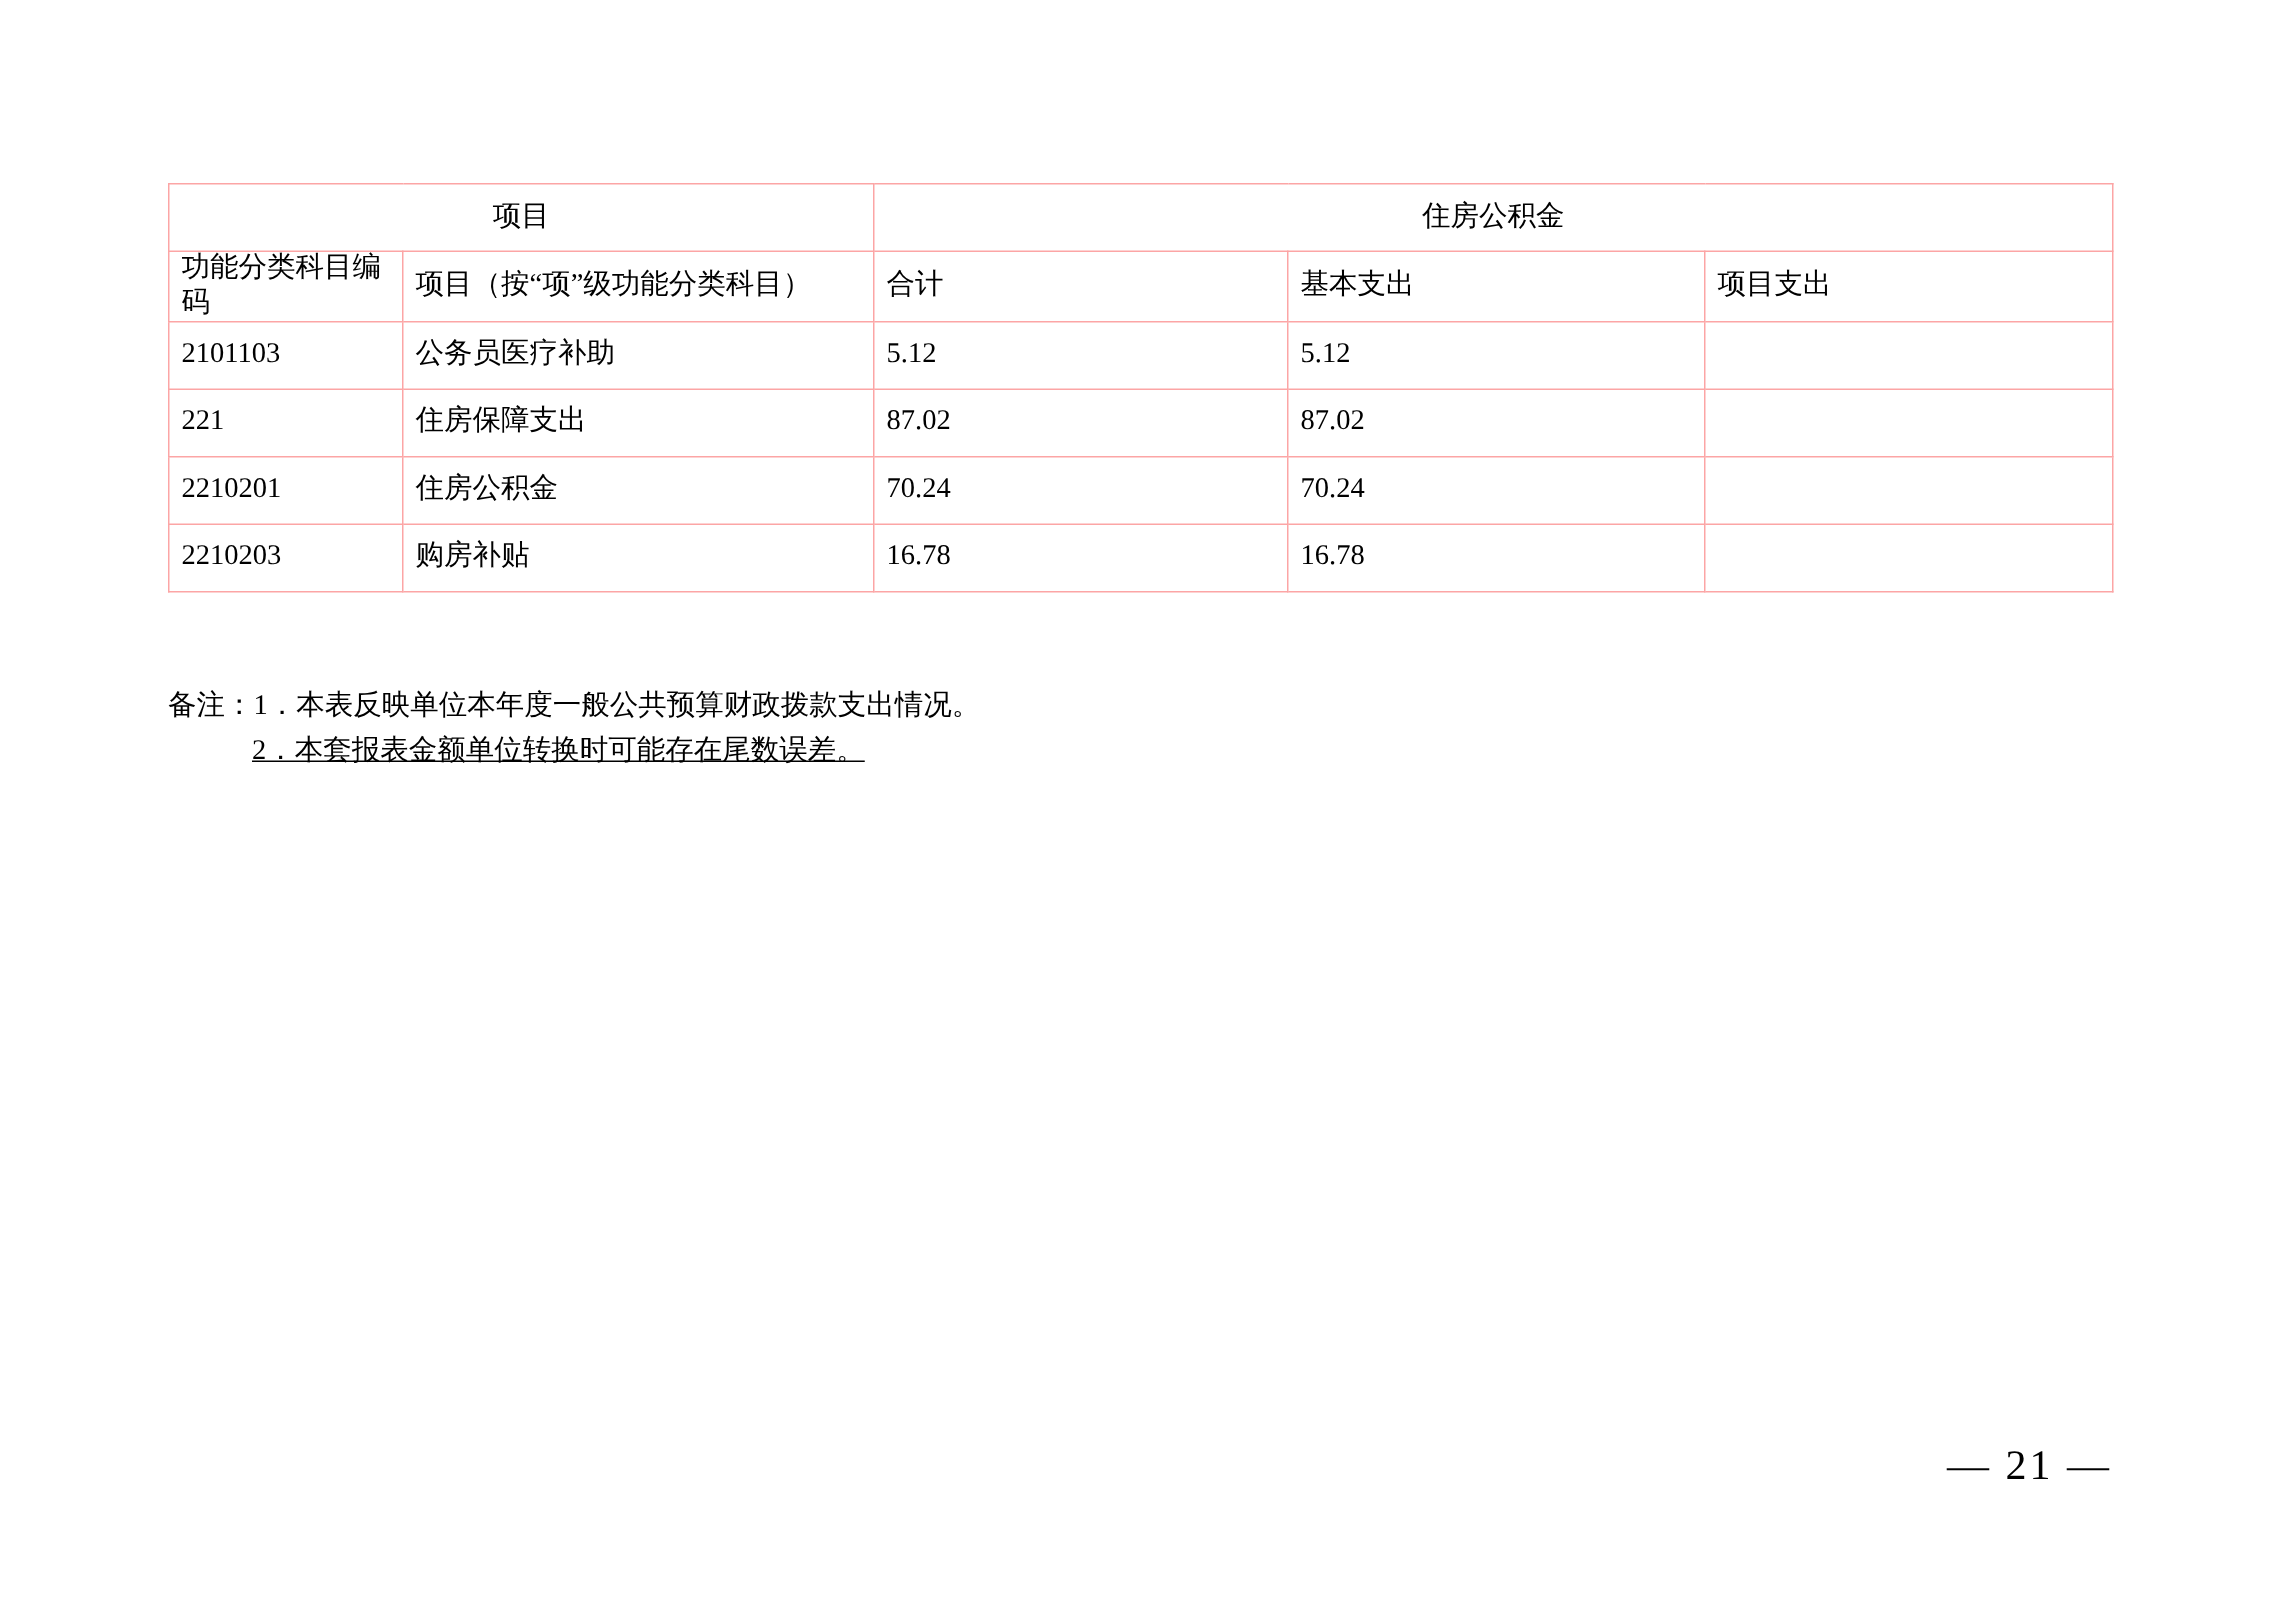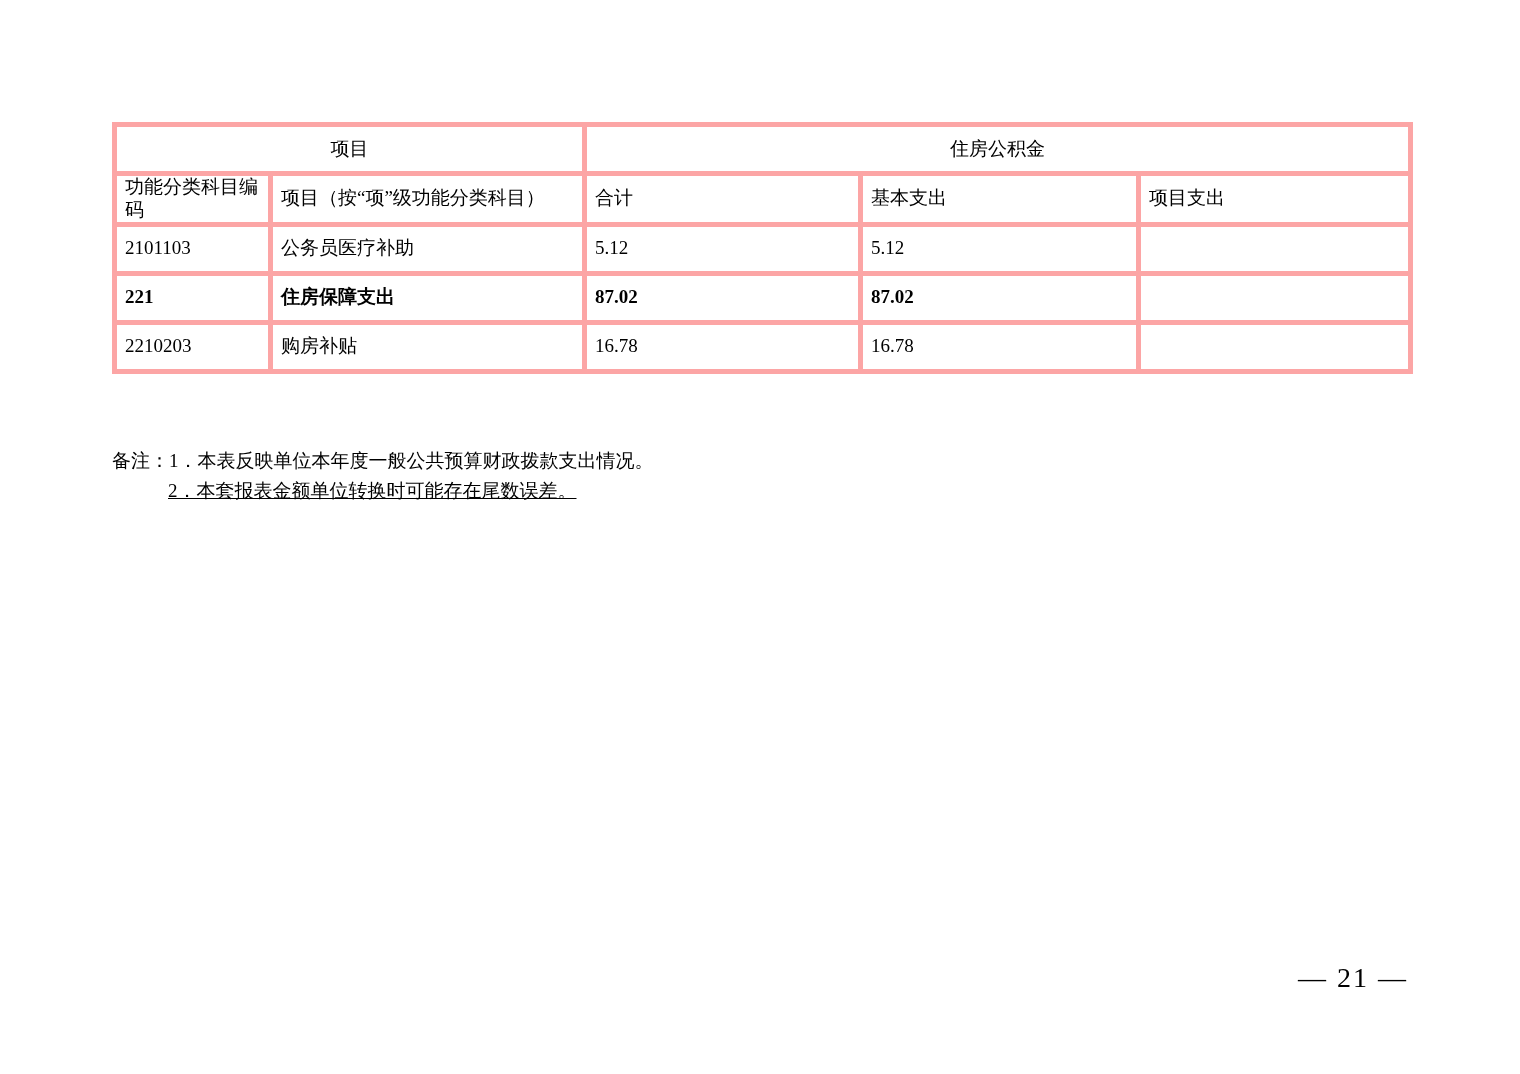--- a/index.html
+++ b/index.html
@@ -26,21 +26,21 @@
     left: 112px;
     top: 122px;
     width: 1296px;
   }
   table.budget {
     border-collapse: collapse;
     width: 1296px;
     table-layout: fixed;
   }
   table.budget td, table.budget th {
-    border: 5px solid #fca5a5;
+    border: 1px solid #fca5a5;
     padding: 0 8px;
     font-weight: normal;
     font-size: 19px;
     line-height: 1.2;
     height: 44px;
     vertical-align: middle;
     font-family: "Liberation Serif", "DejaVu Serif", serif;
   }
   .col-code   { width: 156px; }
   .col-name   { width: 314px; }
@@ -55,26 +55,26 @@
   .hdr-row td {
     height: 48px;
     text-align: center;
     font-size: 19px;
   }
   .sub-hdr td {
     height: 48px;
     font-size: 19px;
   }
   tr.bold td {
-    font-weight: bold;
+    font-weight: normal;
   }
   .notes {
     position: absolute;
     left: 112px;
-    top: 446px;
+    top: 456px;
     font-size: 19px;
     line-height: 30px;
   }
   .notes .line1 { white-space: nowrap; }
   .notes .line2 { white-space: nowrap; padding-left: 56px; text-decoration: underline; }
   .page-number {
     position: absolute;
     left: 0;
     top: 962px;
     width: 1408px;
@@ -118,20 +118,27 @@
           <td class="c-right"></td>
         </tr>
         <tr class="bold">
           <td class="c-left">221</td>
           <td class="c-left">住房保障支出</td>
           <td class="c-right">87.02</td>
           <td class="c-right">87.02</td>
           <td class="c-right"></td>
         </tr>
         <tr>
+          <td class="c-left">2210201</td>
+          <td class="c-left">住房公积金</td>
+          <td class="c-right">70.24</td>
+          <td class="c-right">70.24</td>
+          <td class="c-right"></td>
+        </tr>
+        <tr>
           <td class="c-left">2210203</td>
           <td class="c-left">购房补贴</td>
           <td class="c-right">16.78</td>
           <td class="c-right">16.78</td>
           <td class="c-right"></td>
         </tr>
       </tbody>
     </table>
   </div>
 

